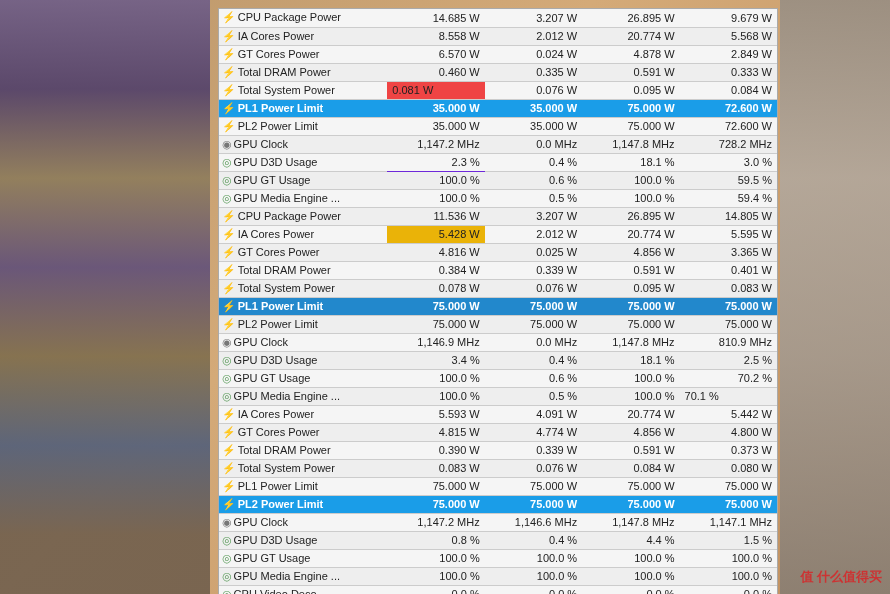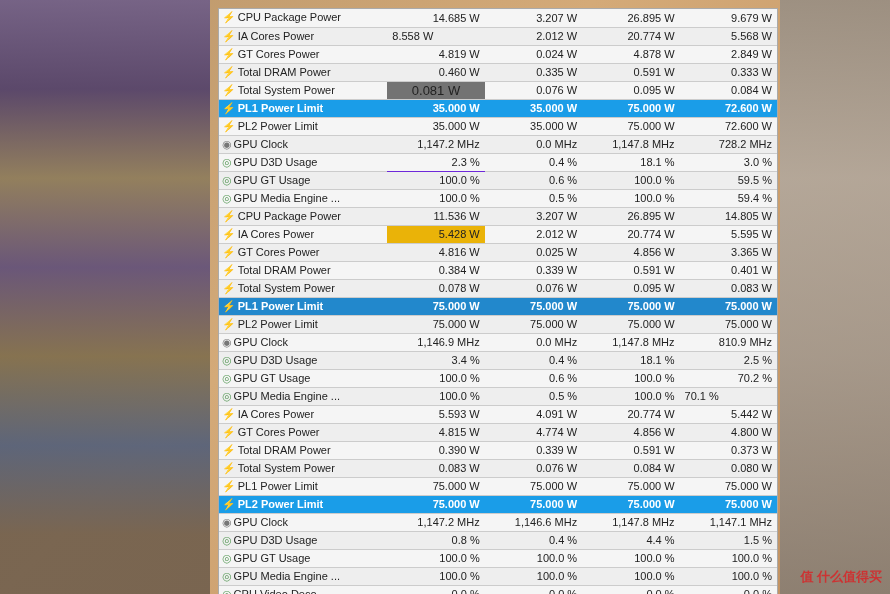--- a/index.html
+++ b/index.html
@@ -80,48 +80,48 @@
     </td>
     <td style="background:#f5f5f5;color:#222;text-align:right;padding:1px 5px;border-bottom:1px solid #ccc;font-size:11px;">14.685 W</td>
     <td style="background:#f5f5f5;color:#222;text-align:right;padding:1px 5px;border-bottom:1px solid #ccc;font-size:11px;">3.207 W</td>
     <td style="background:#f5f5f5;color:#222;text-align:right;padding:1px 5px;border-bottom:1px solid #ccc;font-size:11px;">26.895 W</td>
     <td style="background:#f5f5f5;color:#222;text-align:right;padding:1px 5px;border-bottom:1px solid #ccc;font-size:11px;">9.679 W</td>
   </tr>
         <tr>
     <td style="background:#eeeeee;color:#222;padding:1px 3px;border-bottom:1px solid #ccc;font-size:11px;max-width:140px;overflow:hidden;white-space:nowrap;">
       <span style="color:#e8a000;margin-right:2px;">⚡</span>IA Cores Power
     </td>
-    <td style="background:#eeeeee;color:#222;text-align:left;padding:1px 5px;border-bottom:1px solid #ccc;font-size:11px;">8.558 W</td>
+    <td style="background:#eeeeee;color:#222;text-align:right;padding:1px 5px;border-bottom:1px solid #ccc;font-size:11px;">8.558 W</td>
     <td style="background:#eeeeee;color:#222;text-align:right;padding:1px 5px;border-bottom:1px solid #ccc;font-size:11px;">2.012 W</td>
     <td style="background:#eeeeee;color:#222;text-align:right;padding:1px 5px;border-bottom:1px solid #ccc;font-size:11px;">20.774 W</td>
     <td style="background:#eeeeee;color:#222;text-align:right;padding:1px 5px;border-bottom:1px solid #ccc;font-size:11px;">5.568 W</td>
   </tr>
         <tr>
     <td style="background:#f5f5f5;color:#222;padding:1px 3px;border-bottom:1px solid #ccc;font-size:11px;max-width:140px;overflow:hidden;white-space:nowrap;">
       <span style="color:#e8a000;margin-right:2px;">⚡</span>GT Cores Power
     </td>
-    <td style="background:#f5f5f5;color:#222;text-align:right;padding:1px 5px;border-bottom:1px solid #ccc;font-size:11px;">4.819 W</td>
+    <td style="background:#f5f5f5;color:#222;text-align:right;padding:1px 5px;border-bottom:1px solid #ccc;font-size:11px;">6.570 W</td>
     <td style="background:#f5f5f5;color:#222;text-align:right;padding:1px 5px;border-bottom:1px solid #ccc;font-size:11px;">0.024 W</td>
     <td style="background:#f5f5f5;color:#222;text-align:right;padding:1px 5px;border-bottom:1px solid #ccc;font-size:11px;">4.878 W</td>
     <td style="background:#f5f5f5;color:#222;text-align:right;padding:1px 5px;border-bottom:1px solid #ccc;font-size:11px;">2.849 W</td>
   </tr>
         <tr>
     <td style="background:#eeeeee;color:#222;padding:1px 3px;border-bottom:1px solid #ccc;font-size:11px;max-width:140px;overflow:hidden;white-space:nowrap;">
       <span style="color:#e8a000;margin-right:2px;">⚡</span>Total DRAM Power
     </td>
     <td style="background:#eeeeee;color:#222;text-align:right;padding:1px 5px;border-bottom:1px solid #ccc;font-size:11px;">0.460 W</td>
     <td style="background:#eeeeee;color:#222;text-align:right;padding:1px 5px;border-bottom:1px solid #ccc;font-size:11px;">0.335 W</td>
     <td style="background:#eeeeee;color:#222;text-align:right;padding:1px 5px;border-bottom:1px solid #ccc;font-size:11px;">0.591 W</td>
     <td style="background:#eeeeee;color:#222;text-align:right;padding:1px 5px;border-bottom:1px solid #ccc;font-size:11px;">0.333 W</td>
   </tr>
         <tr>
     <td style="background:#f5f5f5;color:#222;padding:1px 3px;border-bottom:1px solid #ccc;font-size:11px;max-width:140px;overflow:hidden;white-space:nowrap;">
       <span style="color:#e8a000;margin-right:2px;">⚡</span>Total System Power
     </td>
-    <td style="background:#737373;color:#222;text-align:center;padding:1px 5px;border-bottom:1px solid #ccc;font-size:13px;">0.081 W</td>
+    <td style="background:#ef4444;color:#222;text-align:left;padding:1px 5px;border-bottom:1px solid #ccc;font-size:11px;">0.081 W</td>
     <td style="background:#f5f5f5;color:#222;text-align:right;padding:1px 5px;border-bottom:1px solid #ccc;font-size:11px;">0.076 W</td>
     <td style="background:#f5f5f5;color:#222;text-align:right;padding:1px 5px;border-bottom:1px solid #ccc;font-size:11px;">0.095 W</td>
     <td style="background:#f5f5f5;color:#222;text-align:right;padding:1px 5px;border-bottom:1px solid #ccc;font-size:11px;">0.084 W</td>
   </tr>
         <tr>
     <td style="background:#1a9de8;color:white;font-weight:bold;padding:1px 3px;border-bottom:1px solid #ccc;font-size:11px;max-width:140px;overflow:hidden;white-space:nowrap;">
       <span style="color:#e8a000;margin-right:2px;">⚡</span>PL1 Power Limit
     </td>
     <td style="background:#1a9de8;color:white;font-weight:bold;text-align:right;padding:1px 5px;border-bottom:1px solid #ccc;font-size:11px;">35.000 W</td>
     <td style="background:#1a9de8;color:white;font-weight:bold;text-align:right;padding:1px 5px;border-bottom:1px solid #ccc;font-size:11px;">35.000 W</td>

